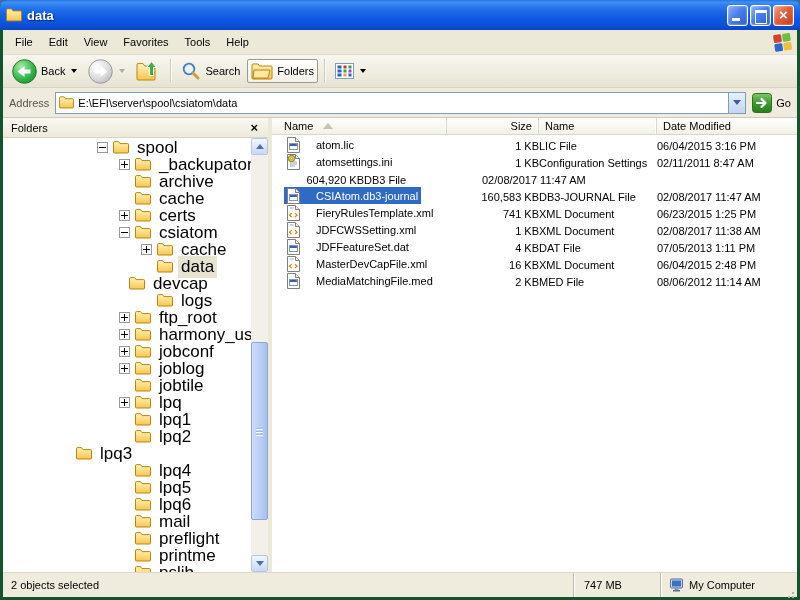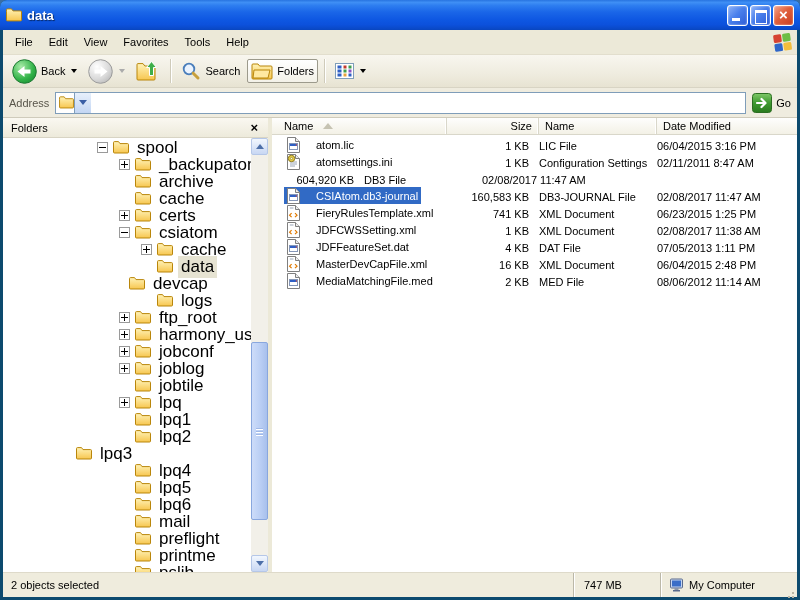--- a/index.html
+++ b/index.html
@@ -1,19 +1,19 @@
 <!DOCTYPE html>
 <html><head>
 <meta charset="utf-8">
 <style>
   html,body{margin:0;padding:0;background:#3A6EA5;}
   body{width:800px;height:600px;overflow:hidden;font-family:"Liberation Sans",sans-serif;}
   *{box-sizing:border-box;}
 
-  .window{position:relative;width:800px;height:600px;background:#0c4a6e;border-radius:7px 7px 0 0;overflow:hidden;}
+  .window{position:relative;width:800px;height:600px;background:#14532d;border-radius:7px 7px 0 0;overflow:hidden;}
   .titlebar{position:absolute;top:0;left:0;right:0;height:30px;display:flex;align-items:center;padding:0 6px;
     background:linear-gradient(180deg,#2874E0 0%,#3F8FF5 8%,#2E7EF0 18%,#1A66E8 40%,#0E57E2 66%,#0C51DC 82%,#0A4ACB 94%,#0946BE 100%);}
   .title-icon{margin-right:5px;display:flex;}
   .title-text{color:#fff;font-weight:bold;font-size:13px;text-shadow:1px 1px 1px rgba(0,0,0,.55);flex:1;}
   .winbtns{display:flex;gap:2px;}
   .wbtn{width:21px;height:21px;border-radius:3px;border:1px solid #fff;position:relative;
     background:linear-gradient(135deg,#8FB3F7 0%,#4A80EC 45%,#2C5CD6 100%);box-shadow:inset 0 0 2px rgba(255,255,255,.7);}
   .wbtn.close{background:linear-gradient(135deg,#F2A48C 0%,#E0603C 45%,#C83C1E 100%);}
   .wbtn.min::after{content:"";position:absolute;left:4px;bottom:4px;width:8px;height:3px;background:#fff;}
   .wbtn.max::after{content:"";position:absolute;left:4px;top:4px;width:10px;height:10px;border:1px solid #fff;border-top:3px solid #fff;}
@@ -75,21 +75,21 @@
   .right-pane{flex:1;display:flex;flex-direction:column;background:#fff;min-width:0;}
   .list-header{height:17px;display:flex;background:linear-gradient(180deg,#FEFEFD,#F3F1E6);border-bottom:1px solid #D9D7CA;font-size:11px;}
   .hcell{display:flex;align-items:center;padding:0 6px;border-right:1px solid #D9D7CA;box-shadow:inset -1px 0 0 #FFFFFF;}
   .c-name{flex:1;padding-left:12px;min-width:0;}
   .c-size{width:92px;justify-content:flex-end;text-align:right;}
   .c-type{width:118px;}
   .c-date{width:140px;border-right:none;box-shadow:none;}
   .sort-arrow{width:0;height:0;border-left:5px solid transparent;border-right:5px solid transparent;border-bottom:6px solid #C6C3B2;margin-left:10px;}
   .list-body{flex:1;overflow:hidden;padding-top:2px;}
   .frow{height:17px;display:flex;align-items:center;font-size:11px;color:#000;}
-  .frow .c-size{padding-right:10px;display:flex;align-items:center;}
+  .frow .c-size{display:flex;align-items:center;}
   .frow .c-type,.frow .c-date{display:flex;align-items:center;}
   .namewrap{display:inline-flex;align-items:center;gap:16px;padding:0 3px;height:17px;max-width:100%;}
   .frow.selected .namewrap{background:#316AC5;}
   .frow.selected .fname{color:#fff;}
   .ficon{display:flex;flex:none;}
 
   .statusbar{height:25px;background:#EFECDD;display:flex;align-items:stretch;font-size:11px;border-top:1px solid #DEDACA;}
   .st-left{flex:1;display:flex;align-items:center;padding-left:8px;}
   .st-size{width:87px;display:flex;align-items:center;padding-left:10px;border-left:1px solid #BBB8A8;box-shadow:inset 1px 0 0 #FFFFFF;}
   .st-loc{width:137px;display:flex;align-items:center;gap:5px;padding-left:8px;border-left:1px solid #BBB8A8;box-shadow:inset 1px 0 0 #FFFFFF;position:relative;}
@@ -226,20 +226,21 @@
     </div>
 
     <div class="addressbar">
       <span class="addr-label">Address</span>
       <div class="addr-combo">
         <span style="display:flex;">
           <svg width="15" height="13" viewBox="0 0 16 14">
             <path d="M0.5 3.5 v-1.6 a1 1 0 0 1 1-1 h4 l1.5 2 h7.5 a1 1 0 0 1 1 1 v8 a1 1 0 0 1 -1 1 h-13 a1 1 0 0 1 -1 -1 z" fill="url(#fg)" stroke="#B9860B"></path>
           </svg>
         </span>
+        <span class="addr-path">E:\EFI\server\spool\csiatom\data</span>
         <span class="addr-drop">
             <i></i>
           </span>
       </div>
       <div class="go-wrap">
         <span style="display:flex;">
           <svg width="20" height="20" viewBox="0 0 20 20">
             <defs>
                 <linearGradient id="gg" x1="0" y1="0" x2="0" y2="1">
               <stop offset="0" stop-color="#7FC868"></stop>

